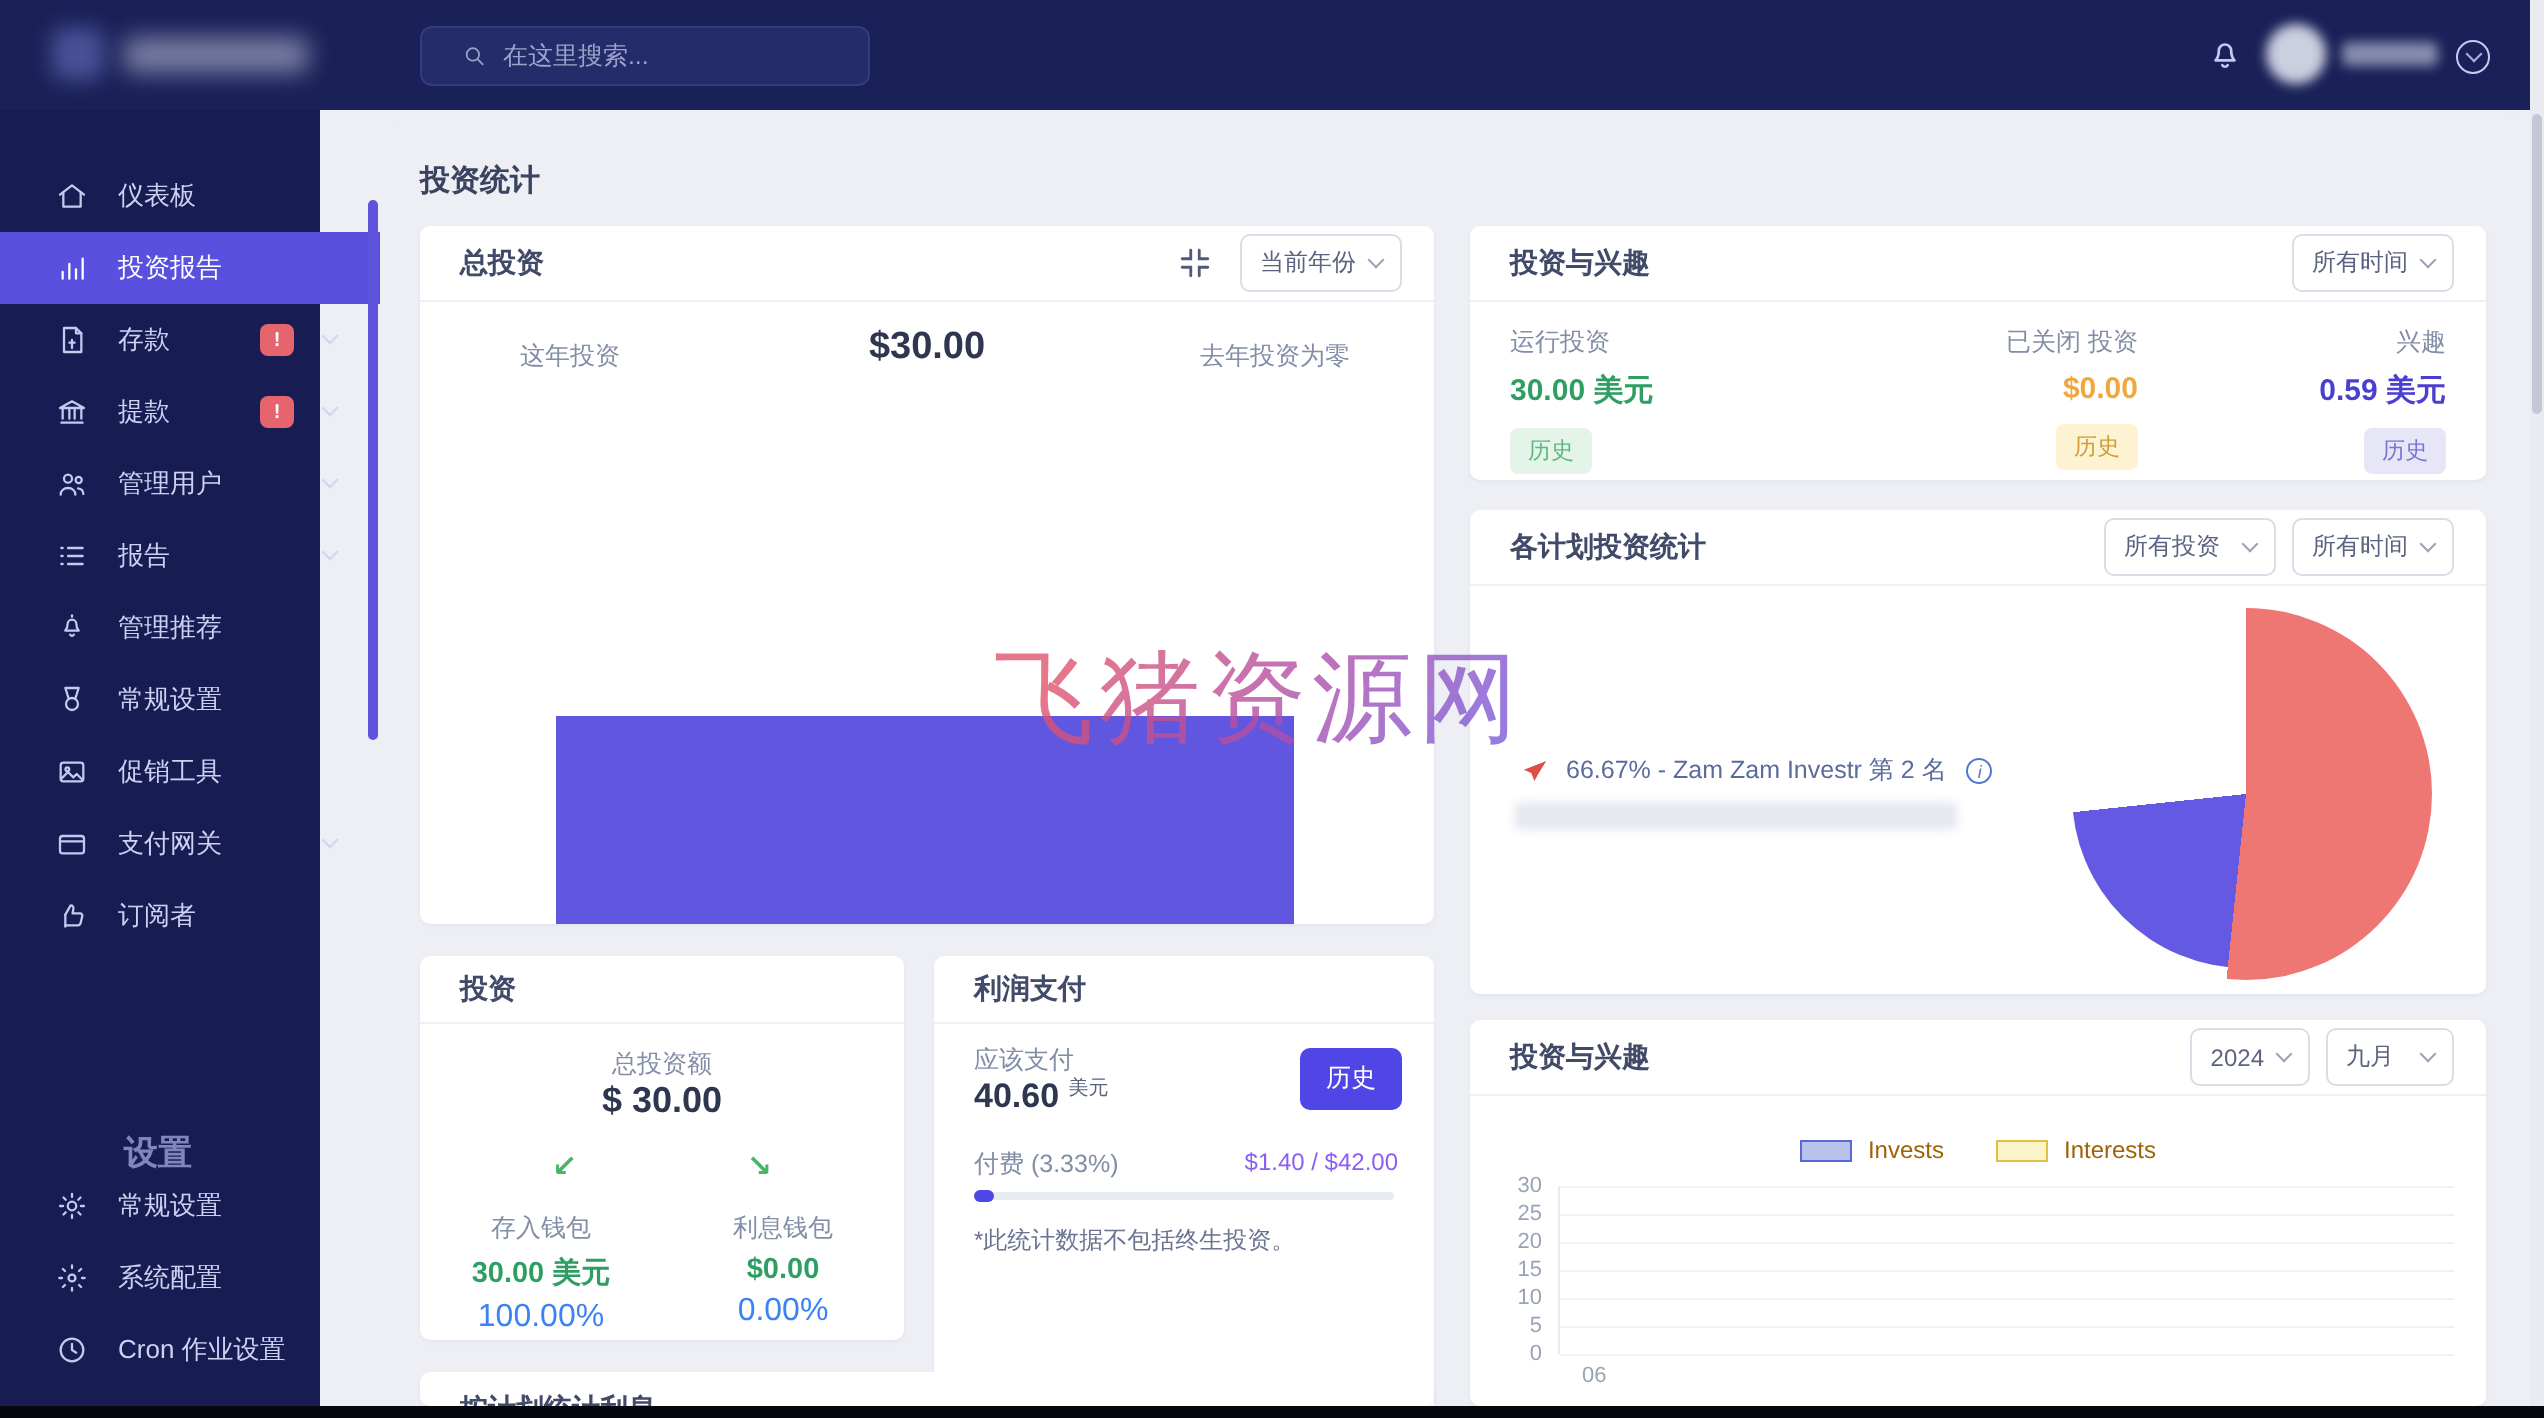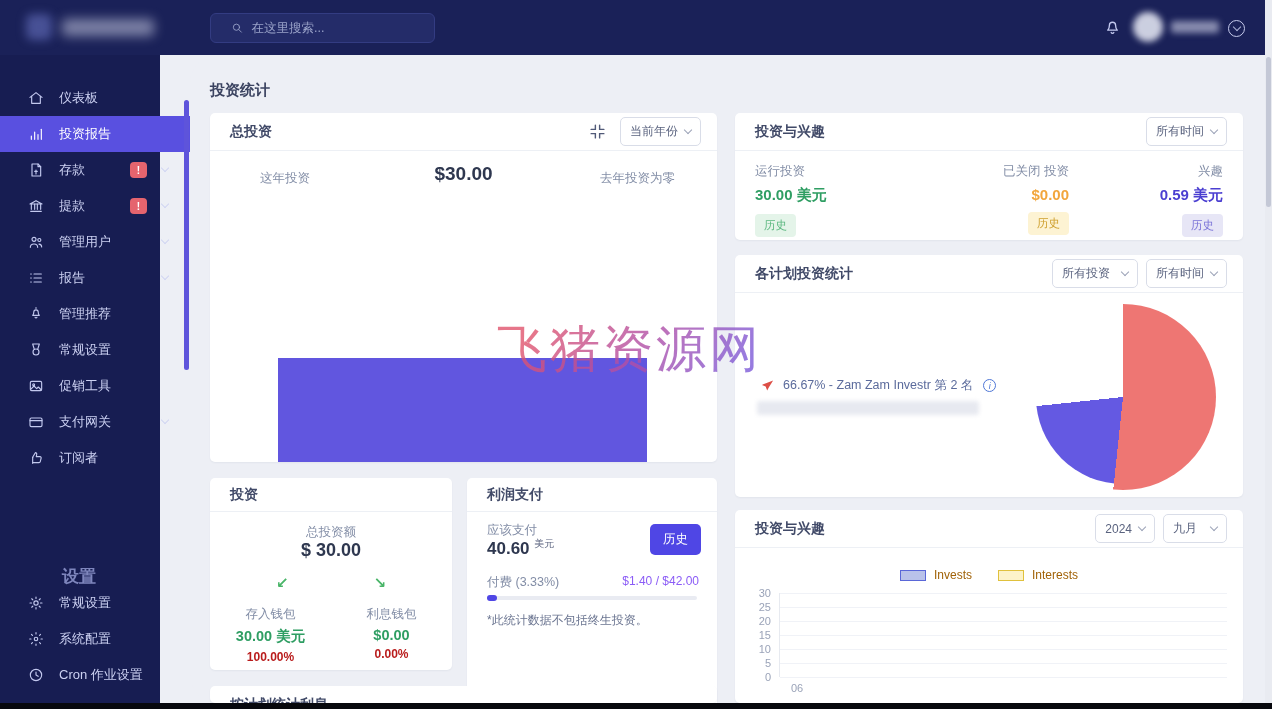--- a/index.html
+++ b/index.html
@@ -62,21 +62,21 @@
              background:conic-gradient(transparent 0deg 186deg, #6459e2 186deg 264deg, transparent 264deg 360deg); }
   .info-dot { width:13px; height:13px; border:1.2px solid #4f77d6; border-radius:50%; color:#4f77d6; font-size:9px; display:inline-flex; align-items:center; justify-content:center; margin-left:2px; }
   .info-dot::after { content:"i"; font-style:italic; }
 
   
   .inv-center { position:absolute; left:0; width:100%; text-align:center; }
   .arrow-g { color:#49b568; font-size:15px; font-weight:bold; }
   .arrow-dl::after { content:"\2199"; }
   .arrow-dr::after { content:"\2198"; }
   .green { color:#2f9e63; }
-  .pct { font-size:12px; font-weight:bold; color:#b91c1c; }
+  .pct { font-size:16px; font-weight:normal; color:#3b82f6; }
 
   
   .btn-purple { position:absolute; right:16px; top:46px; background:#4f46e5; color:#fff; font-size:12.5px; border:none; border-radius:5px; padding:7px 13px; cursor:pointer; }
   .progress { position:absolute; left:20px; right:20px; top:118px; height:4px; border-radius:2px; background:#e9ebf2; }
   .progress .fill { position:absolute; left:0; top:-1px; height:6px; width:10px; border-radius:3px; background:#4f46e5; }
 
   
   .mc-legend { position:absolute; left:0; top:58px; width:100%; display:flex; justify-content:center; gap:26px; align-items:center; font-size:12px; color:#a16207; }
   .lg-box { display:inline-block; width:26px; height:11px; margin-right:8px; vertical-align:middle; }
   .lg-invests { background:#b9c2ea; border:1.5px solid #5a67d8; }

